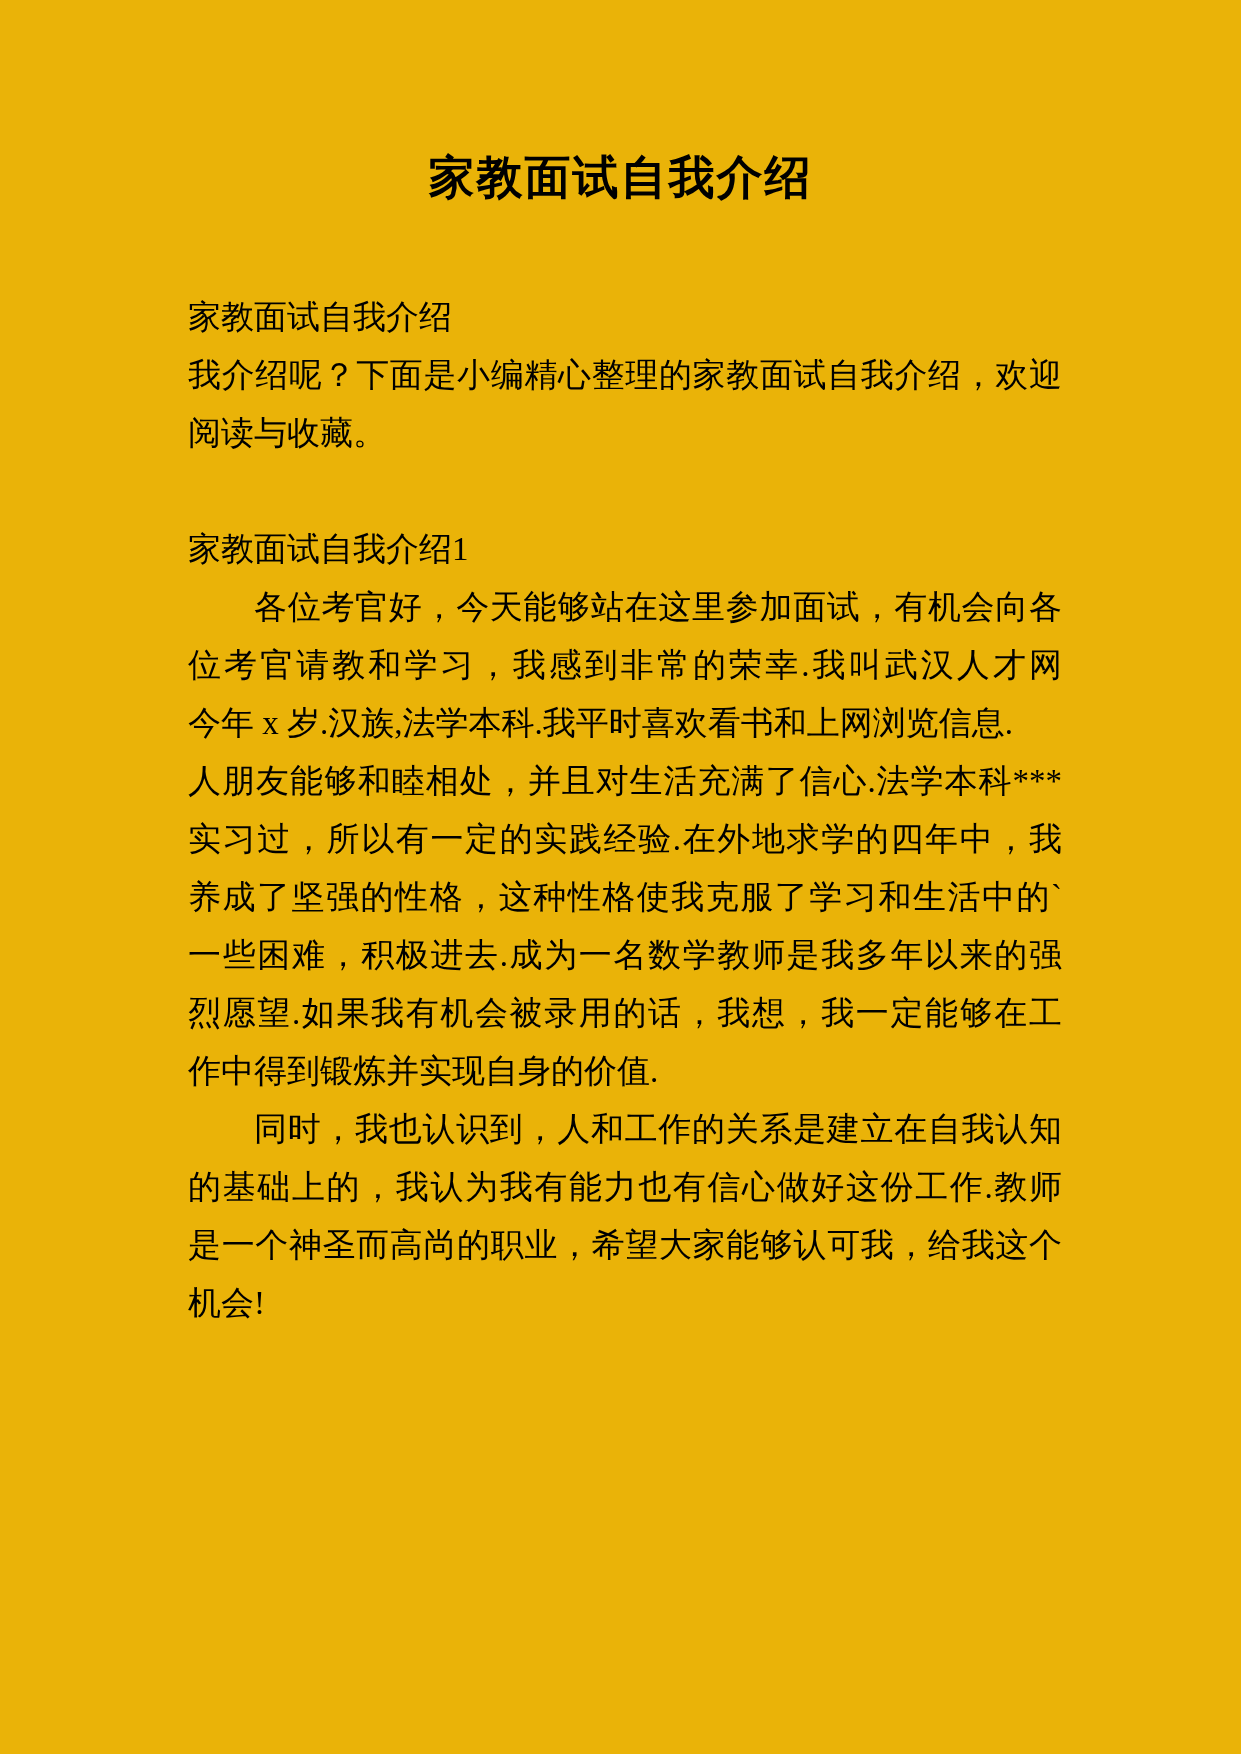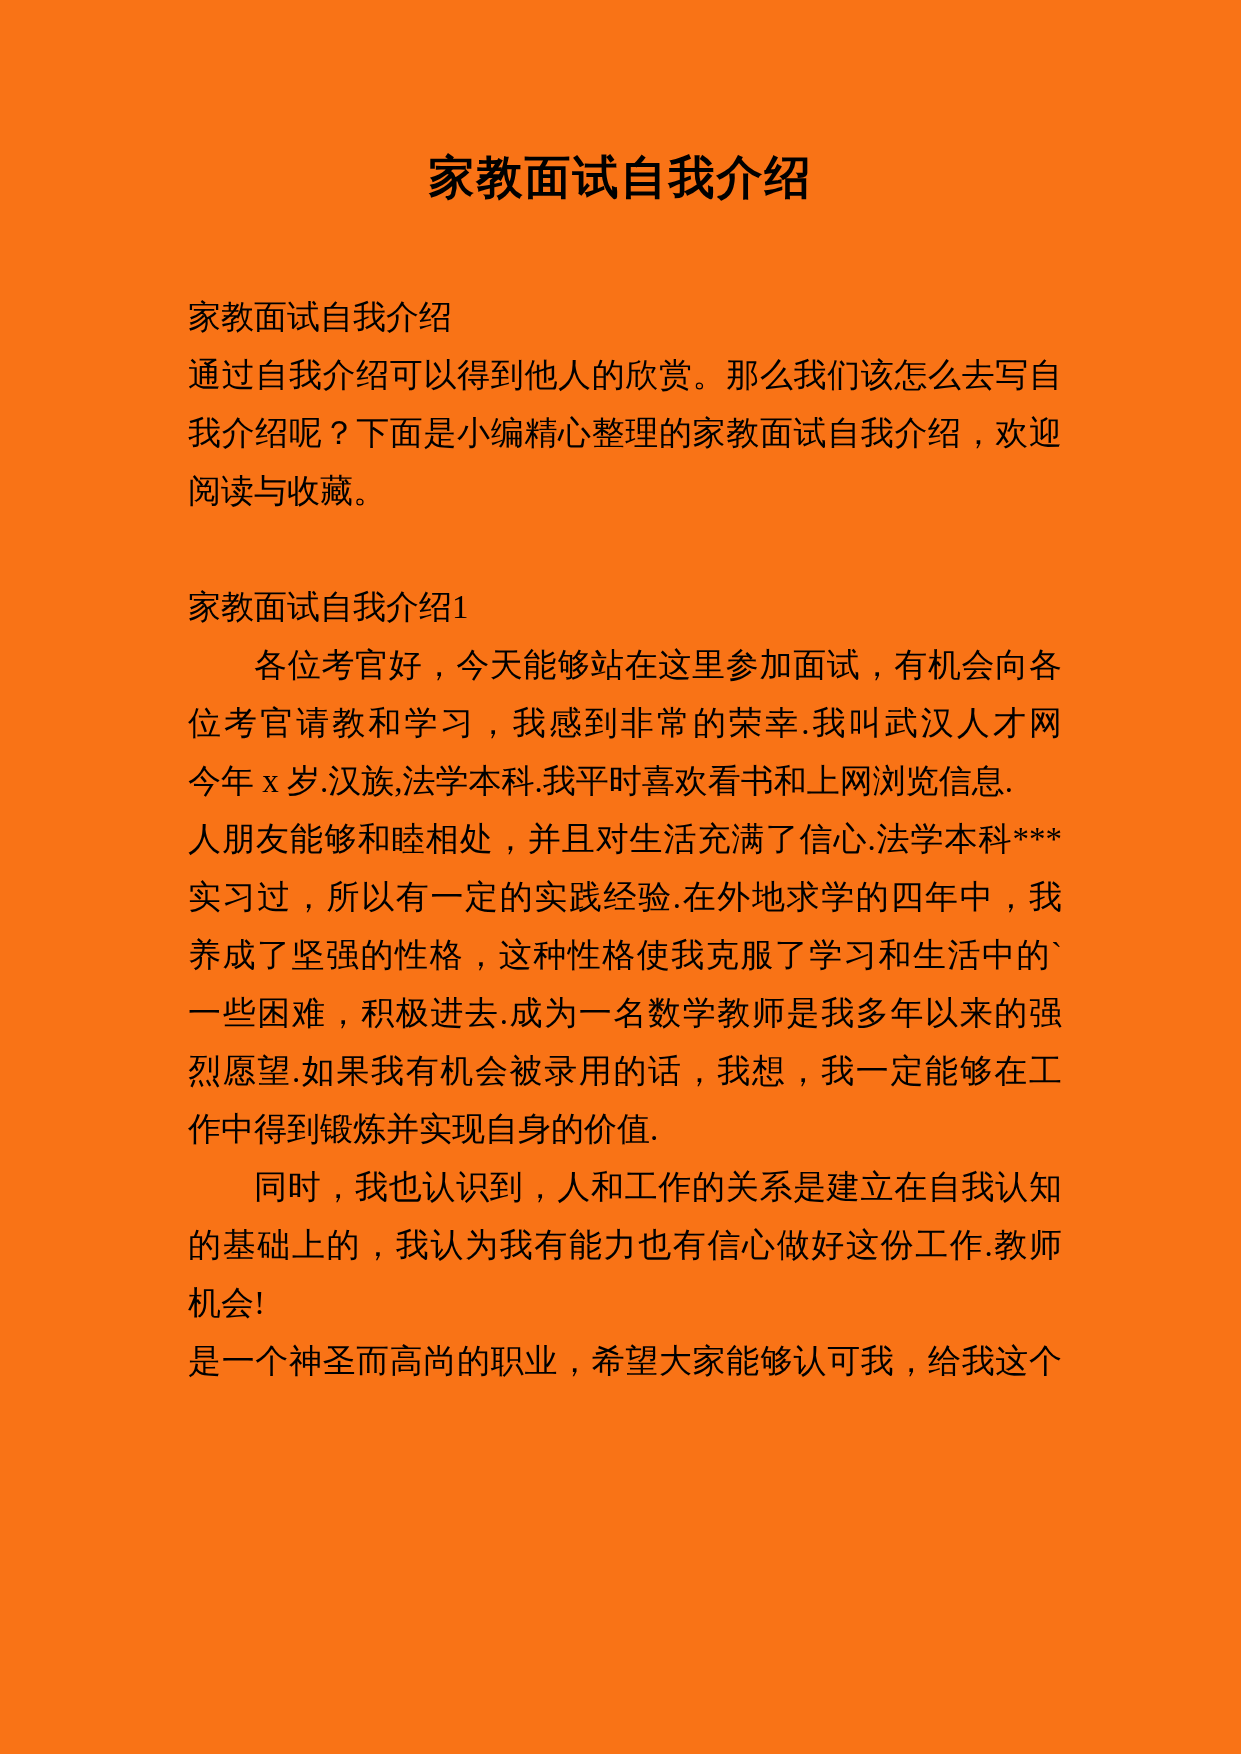--- a/index.html
+++ b/index.html
@@ -4,21 +4,21 @@
 <style>
   html, body {
     margin: 0;
     padding: 0;
     background: #ffffff;
   }
   .page {
     position: relative;
     width: 1241px;
     height: 1754px;
-    background: #f97316;
+    background: #eab308;
     color: #000000;
     font-family: "Liberation Serif", serif;
     overflow: hidden;
   }
   .doc-title {
     position: absolute;
     top: 150px;
     left: 0;
     width: 100%;
     text-align: center;
@@ -53,32 +53,31 @@
     height: 58px;
   }
 </style>
 </head>
 <body>
 
 <div class="page">
   <div class="doc-title">家教面试自我介绍</div>
   <div class="content">
       <div class="line">家教面试自我介绍</div>
-      <div class="line justify">通过自我介绍可以得到他人的欣赏。那么我们该怎么去写自</div>
       <div class="line justify">我介绍呢？下面是小编精心整理的家教面试自我介绍，欢迎</div>
       <div class="line">阅读与收藏。</div>
       <div class="line blank"></div>
       <div class="line">家教面试自我介绍1</div>
       <div class="line indent justify">各位考官好，今天能够站在这里参加面试，有机会向各</div>
       <div class="line justify">位考官请教和学习，我感到非常的荣幸.我叫武汉人才网</div>
       <div class="line">今年 x 岁.汉族,法学本科.我平时喜欢看书和上网浏览信息.</div>
       <div class="line justify">人朋友能够和睦相处，并且对生活充满了信心.法学本科***</div>
       <div class="line justify">实习过，所以有一定的实践经验.在外地求学的四年中，我</div>
       <div class="line justify">养成了坚强的性格，这种性格使我克服了学习和生活中的`</div>
       <div class="line justify">一些困难，积极进去.成为一名数学教师是我多年以来的强</div>
       <div class="line justify">烈愿望.如果我有机会被录用的话，我想，我一定能够在工</div>
       <div class="line">作中得到锻炼并实现自身的价值.</div>
       <div class="line indent justify">同时，我也认识到，人和工作的关系是建立在自我认知</div>
       <div class="line justify">的基础上的，我认为我有能力也有信心做好这份工作.教师</div>
+      <div class="line justify">是一个神圣而高尚的职业，希望大家能够认可我，给我这个</div>
       <div class="line">机会!</div>
-      <div class="line justify">是一个神圣而高尚的职业，希望大家能够认可我，给我这个</div>
     </div>
 </div>
 
 </body></html>

